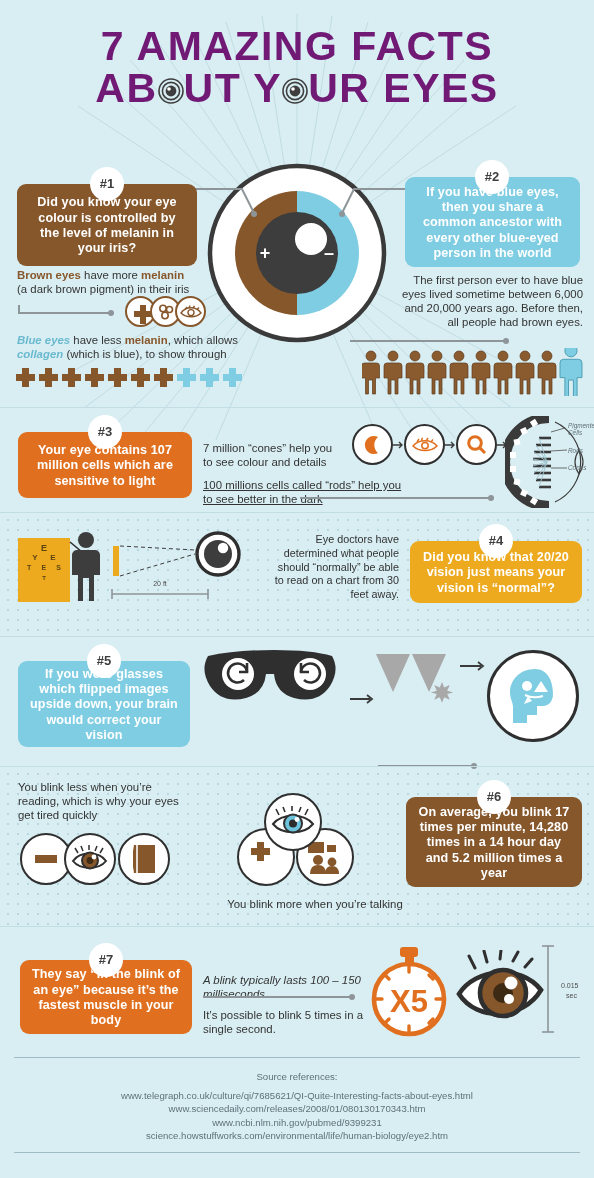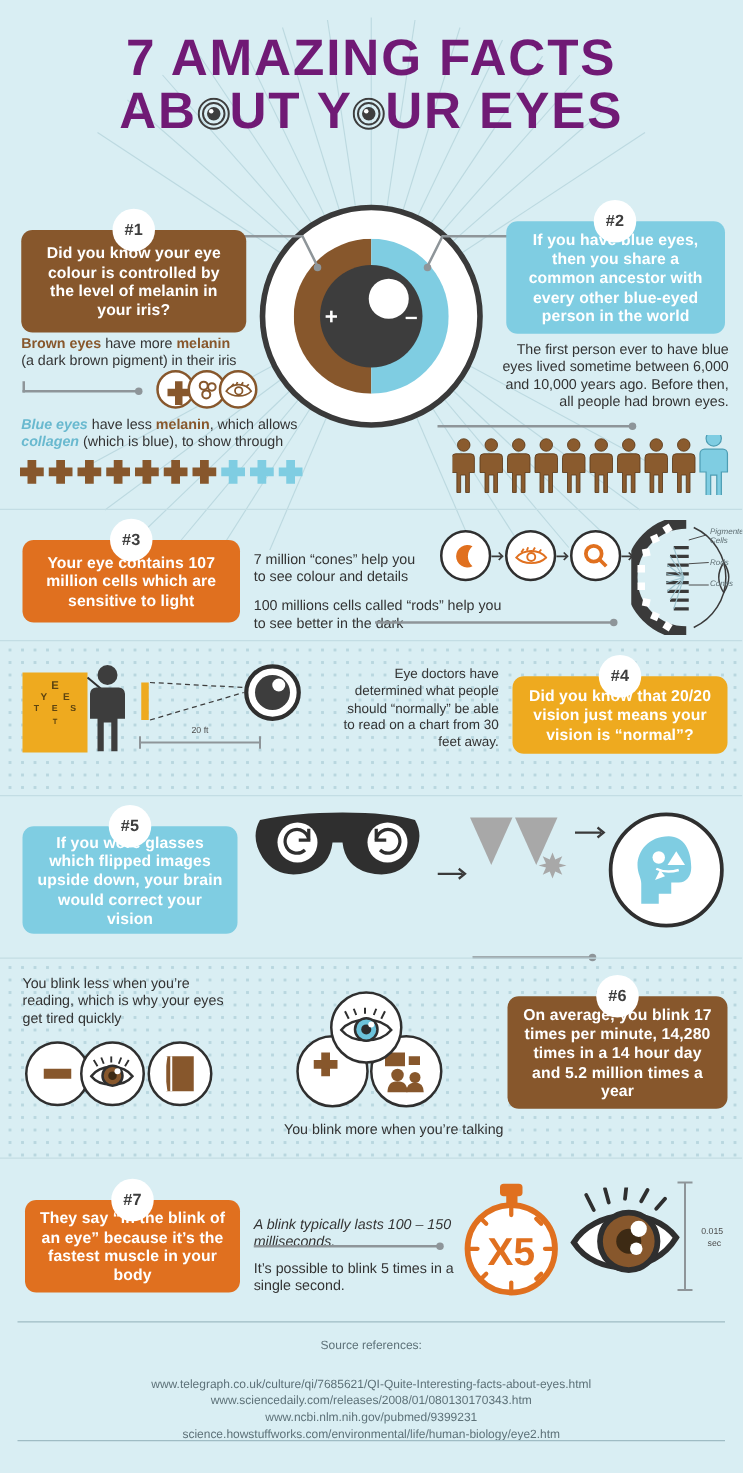--- a/index.html
+++ b/index.html
@@ -115,21 +115,21 @@
   }
   .plus:before { left:6.2px; top:0; width:6.6px; height:19px; }
   .plus:after  { top:6.2px; left:0; height:6.6px; width:19px; }
 
   
   #footer {
     position:absolute; left:0; width:594px;
     text-align:center; color:#5d7178;
     font-size:9.6px; line-height:1.42;
   }
-  #footer .ftitle { margin-bottom:17px; }
+  #footer .ftitle { margin-bottom:5px; }
   .fline { position:absolute; left:14px; width:566px; height:1px; background:#9fbcc4; }
 
   .lbl-small { position:absolute; font-size:6.4px; color:#5f6f74; font-style:italic; line-height:1.15;}
   .cap-tiny { position:absolute; font-size:7px; color:#4c4c4c; }
 </style>
 </head>
 <body>
 
 <div id="page">
 
@@ -263,21 +263,21 @@
     <span class="plus" style="color:#7fcde2;"></span>
     <span class="plus" style="color:#7fcde2;"></span>
   </div>
 
   <div class="factbox blue" style="left:405px;top:177px;width:175px;height:90px;">
     <div class="badge" style="left:70px;">#2</div>
     <span>If you have blue eyes, then you share a common ancestor with every other blue-eyed person in the world</span>
   </div>
 
   <div class="body-text" style="left:400px;top:273px;width:183px;text-align:right;">
-    <span>The first person ever to have blue eyes lived sometime between 6,000 and 10,000 years ago. Before then, all people had brown eyes.</span>
+    <span>The first person ever to have blue eyes lived sometime between 6,000 and 20,000 years ago. Before then, all people had brown eyes.</span>
   </div>
 
   <div class="rule" style="left:350px;top:340px;width:155px;"></div>
 
   <svg style="position:absolute;left:362px;top:348px;" width="222" height="48" viewBox="0 0 222 48">
     <g fill="#8a5b2e" stroke="#5e3c1c" stroke-width="0.7">
       <g>
           <circle cx="9" cy="8" r="5"></circle>
           <path d="M3 15h12a3 3 0 0 1 3 3v12h-4v16h-3V32h-4v14h-3V30H0V18a3 3 0 0 1 3-3z" transform="translate(-0.5,0)"></path>
         </g>
@@ -323,21 +323,21 @@
   <div class="divider" style="top:407px;"></div>
 
   <div class="factbox orange" style="left:18px;top:432px;width:174px;height:66px;">
     <div class="badge" style="left:70px;">#3</div>
     <span>Your eye contains 107 million cells which are sensitive to light</span>
   </div>
 
   <div class="body-text" style="left:203px;top:441px;width:140px;">
     <span>7 million “cones” help you to see colour and details</span>
   </div>
-  <div class="body-text" style="left:203px;top:478px;width:200px;">
+  <div class="body-text" style="left:203px;top:478px;width:200px;text-decoration:underline;">
     <span>100 millions cells called “rods” help you to see better in the dark</span>
   </div>
   <div class="rule" style="left:300px;top:497px;width:190px;"></div>
 
   <div class="circ" style="left:352px;top:424px;width:41px;height:41px;">
     <svg width="22" height="22" viewBox="0 0 22 22">
         <path d="M16 3a9 9 0 1 0 0 16 10.5 10.5 0 0 1 0-16z" fill="#e0701f"></path>
       </svg>
   </div>
   <svg style="position:absolute;left:393px;top:441px;" width="12" height="8" viewBox="0 0 12 8">

